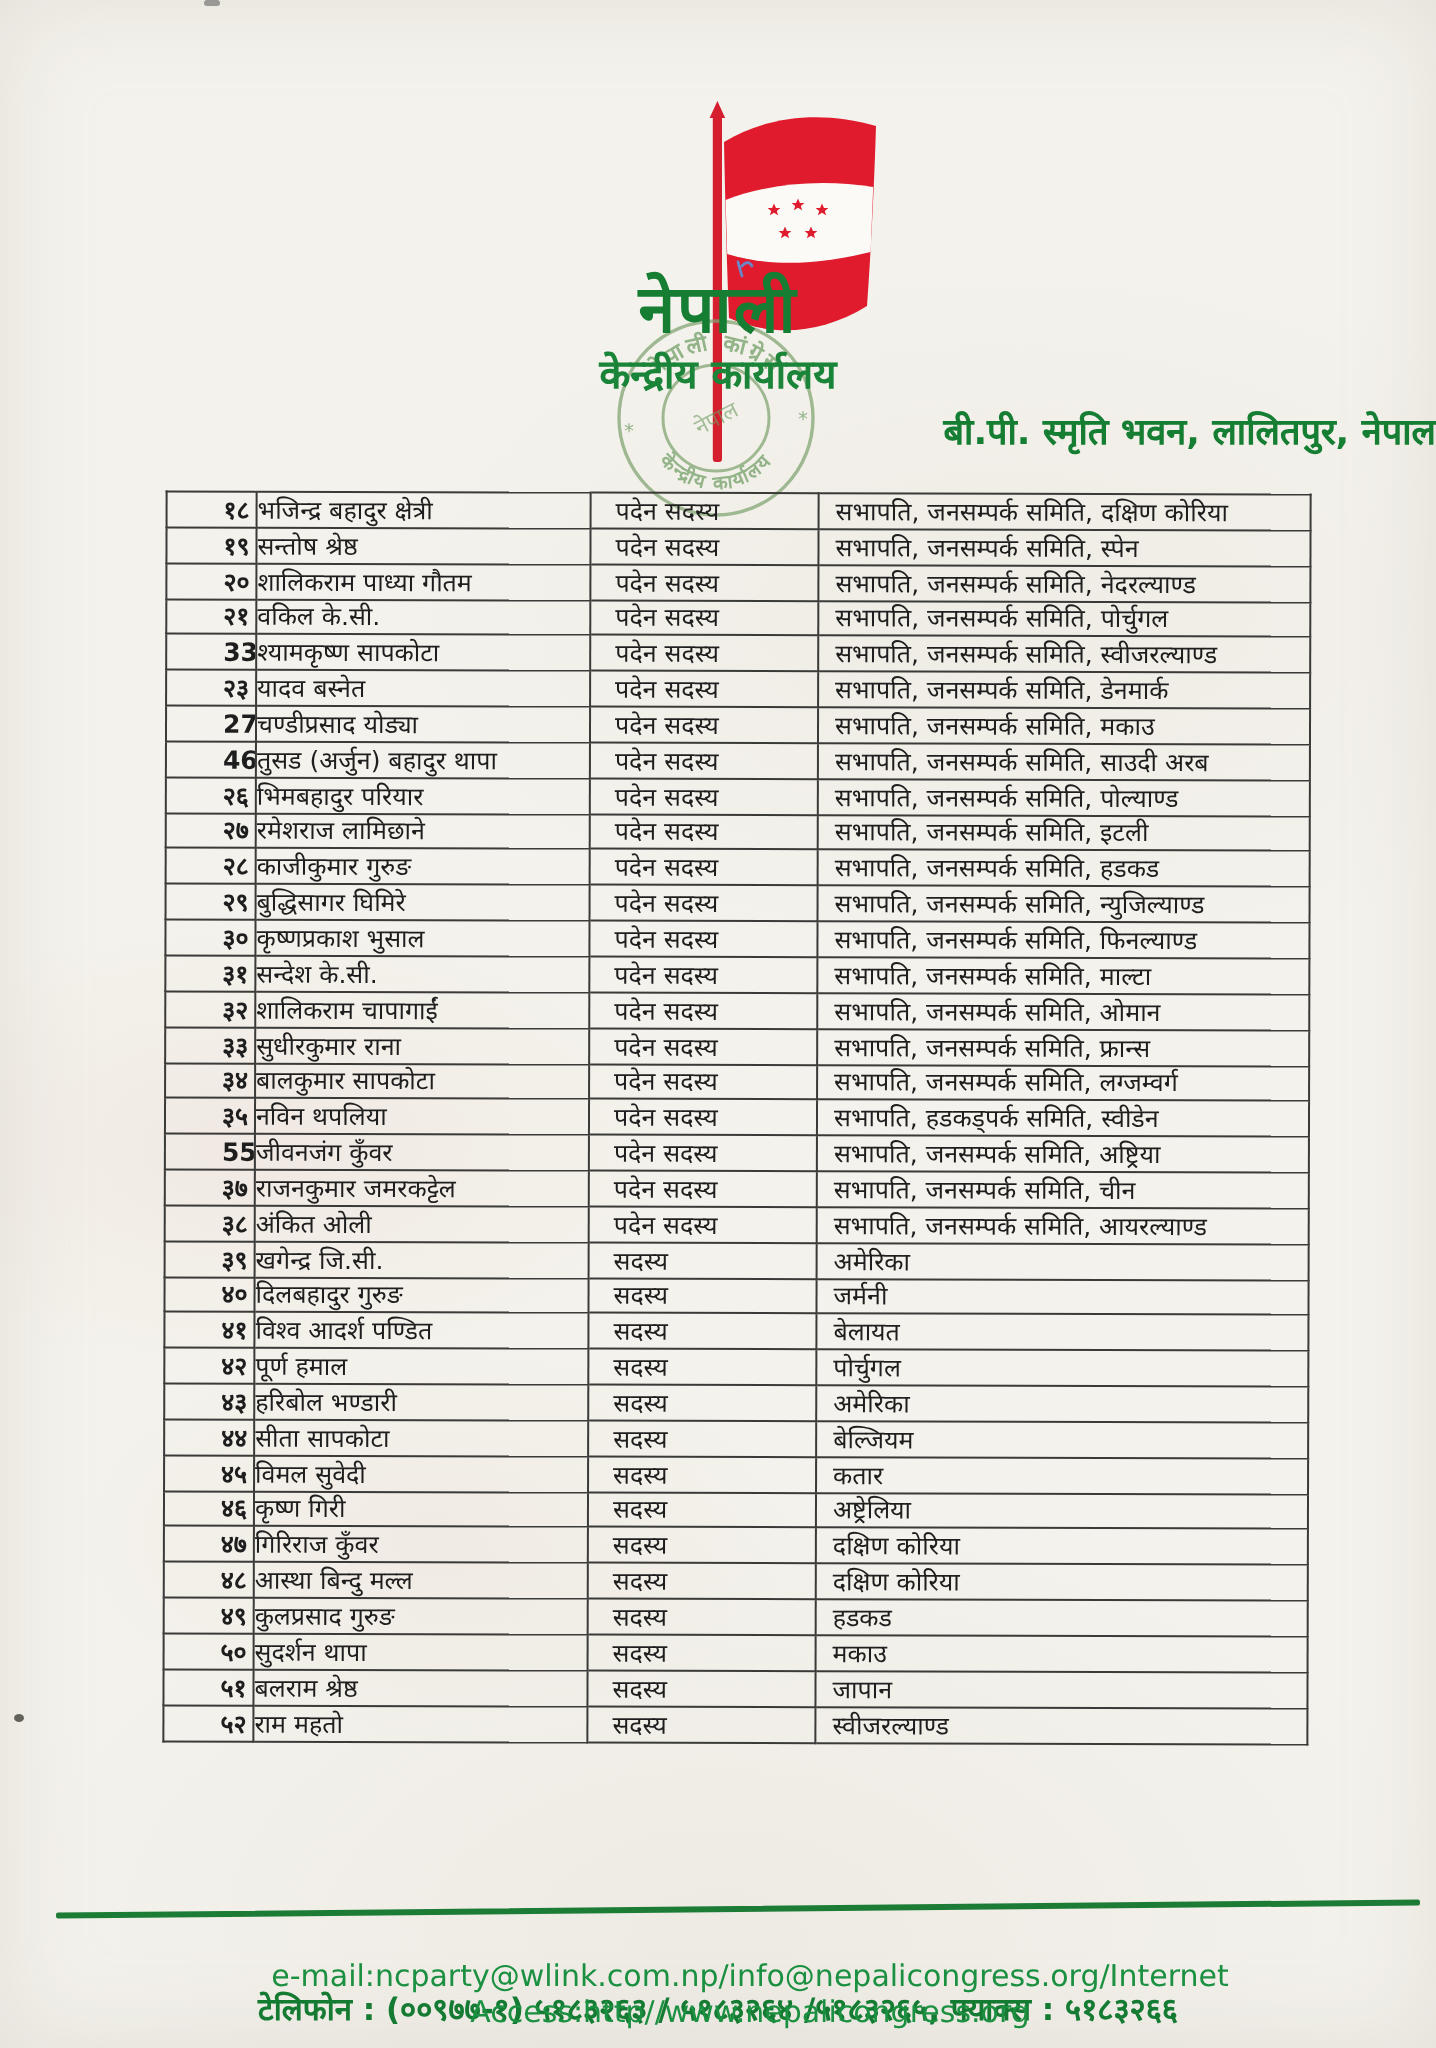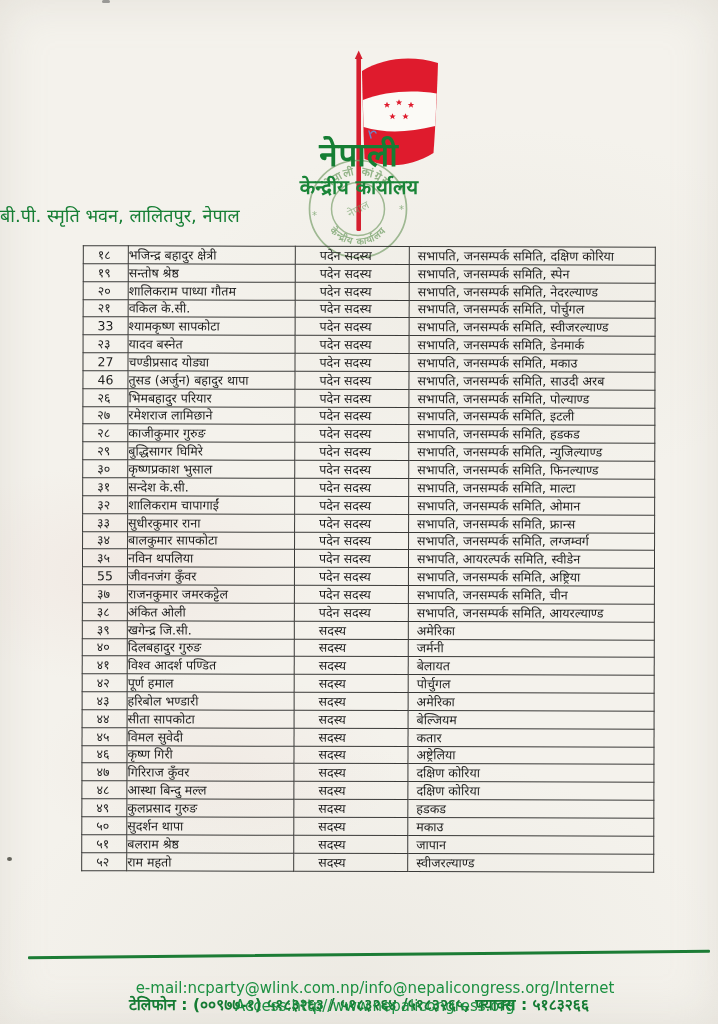--- a/index.html
+++ b/index.html
@@ -23,38 +23,38 @@
   .title-row {
     position:absolute; top:131px; left:0; right:0;
     display:flex; justify-content:center; gap:46px;
     color:#157e33; font-size:33px; font-weight:bold; letter-spacing:1px;
   }
   .subtitle {
     position:absolute; top:173px; left:0; right:0; text-align:center;
     color:#1a8538; font-size:20px; font-weight:bold;
   }
   .address {
-    position:absolute; top:203px; left:0; right:0; text-align:left;
-    color:#157e33; font-size:18px; font-weight:normal;
+    position:absolute; top:203px; left:0; right:0; text-align:right;
+    color:#157e33; font-size:18px; font-weight:bold;
   }
 
   
   .member-table {
     position:absolute; left:82px; top:246px;
     border-collapse:collapse; table-layout:fixed; width:572px;
     transform:rotate(0.15deg);
   }
   .member-table td {
     border:1px solid #3a3a38; height:17.85px;
     font-size:12.5px; color:#1e1e1e; line-height:1.05;
     white-space:nowrap; overflow:hidden; vertical-align:middle;
   }
-  td.c-no   { padding-left:14px; }
+  td.c-no   { padding-left:28px;font-weight:bold; }
   td.c-name { }
-  td.c-pos  { padding-left:24px; }
+  td.c-pos  { padding-left:12px; }
   td.c-desc { padding-left:8px;  }
 
   
   .footer-line {
     position:absolute; left:28px; top:953px; width:682px; height:2.5px;
     background:#1c7c35; transform:rotate(-0.55deg); border-radius:1px;
   }
   .footer-tel {
     position:absolute; top:993px; left:0; right:0; text-align:center;
     color:#157b33; font-size:15.5px; font-weight:bold;
@@ -251,21 +251,21 @@
           <td class="c-no">३४</td>
           <td class="c-name">बालकुमार सापकोटा</td>
           <td class="c-pos">पदेन सदस्य</td>
           <td class="c-desc">सभापति, जनसम्पर्क समिति, लग्जम्वर्ग</td>
         </tr>
 
         <tr>
           <td class="c-no">३५</td>
           <td class="c-name">नविन थपलिया</td>
           <td class="c-pos">पदेन सदस्य</td>
-          <td class="c-desc">सभापति, आयरल्पर्क समिति, स्वीडेन</td>
+          <td class="c-desc">सभापति, हडकड्पर्क समिति, स्वीडेन</td>
         </tr>
 
         <tr>
           <td class="c-no">55</td>
           <td class="c-name">जीवनजंग कुँवर</td>
           <td class="c-pos">पदेन सदस्य</td>
           <td class="c-desc">सभापति, जनसम्पर्क समिति, अष्ट्रिया</td>
         </tr>
 
         <tr>

